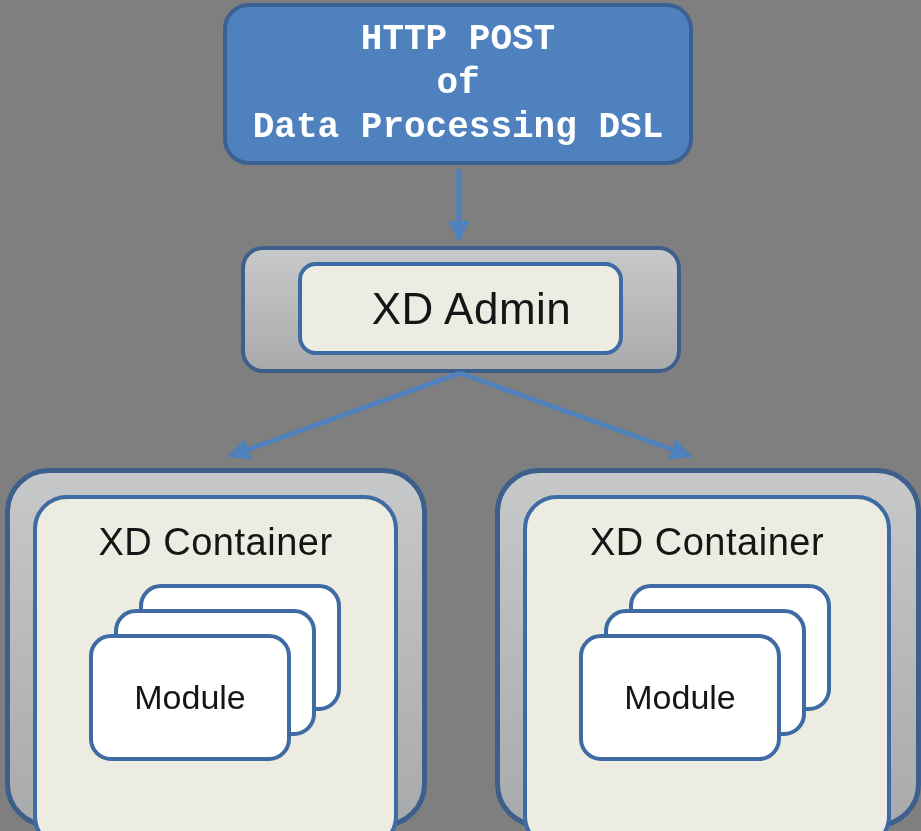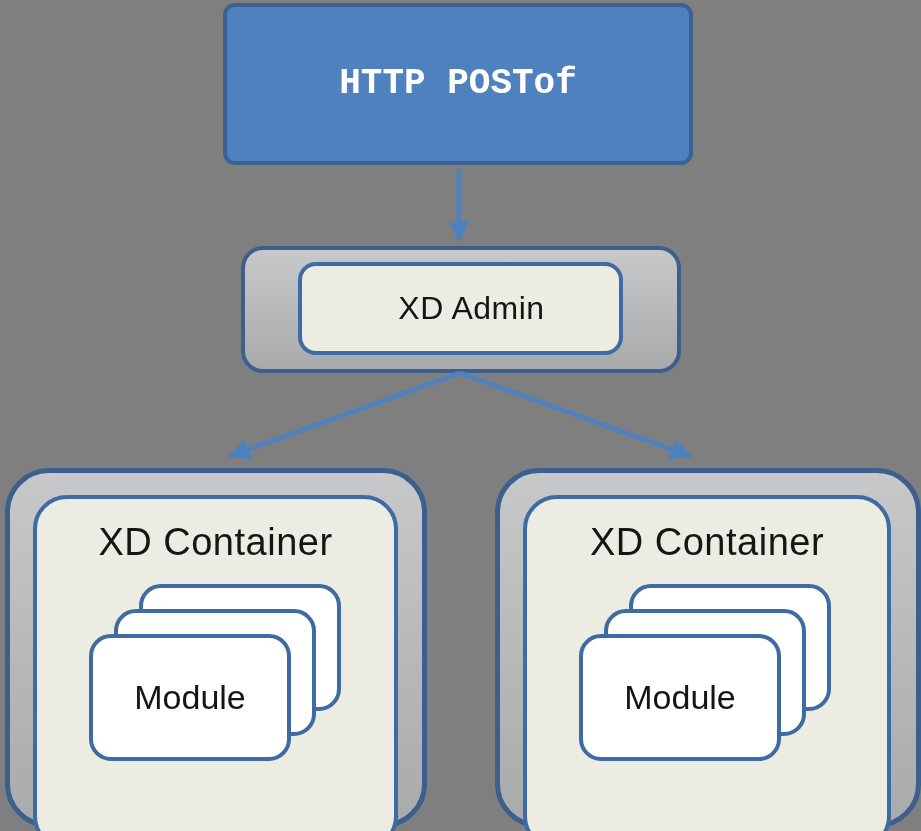--- a/index.html
+++ b/index.html
@@ -19,22 +19,22 @@
   *{margin:0;padding:0;box-sizing:border-box;}
   html,body{width:921px;height:831px;overflow:hidden;}
   body{background:var(--background);font-family:"Liberation Sans",sans-serif;}
   .stage{position:relative;width:921px;height:831px;}
 
   
   .top-box{
     position:absolute;left:223px;top:3px;width:470px;height:162px;
     background:var(--accent-blue);
     border:4px solid var(--accent-blue-dark);
-    border-radius:12px;
-    display:flex;flex-direction:row;justify-content:center;align-items:center;
+    border-radius:26px;
+    display:flex;flex-direction:column;justify-content:center;align-items:center;
   }
   .top-line{
     font-family:"Liberation Mono","DejaVu Sans Mono",monospace;
     font-weight:bold;font-size:36px;line-height:44px;
     color:var(--text-light);white-space:pre;text-align:center;
   }
 
   
   .admin-outer{
     position:absolute;left:241px;top:246px;width:440px;height:127px;
@@ -43,21 +43,21 @@
     border-radius:22px;
   }
   .admin-inner{
     position:absolute;left:53px;top:12px;width:325px;height:93px;
     background:var(--cream);
     border:4px solid var(--inner-border);
     border-radius:18px;
     display:flex;justify-content:center;align-items:center;
   }
   .node-label{
-    font-size:32px;color:var(--text-dark);letter-spacing:0.5px;margin-left:22px;
+    font-size:44px;color:var(--text-dark);letter-spacing:0.5px;margin-left:22px;
   }
 
   
   .xd-container{
     position:absolute;top:468px;height:360px;
     background:linear-gradient(180deg,var(--panel-gray-light),var(--panel-gray-dark));
     border:5px solid var(--outer-border);
     border-radius:44px;
   }
   .xd-container.left{left:5px;width:422px;}
@@ -94,20 +94,21 @@
   .arrows .head{fill:var(--arrow);}
 </style>
 </head>
 <body>
 
 <div class="stage">
 
   <div class="top-box">
     <div class="top-line">HTTP POST</div>
     <div class="top-line">of</div>
+    <div class="top-line">Data Processing DSL</div>
   </div>
 
   <div class="admin-outer">
     <div class="admin-inner">
       <span class="node-label">XD Admin</span>
     </div>
   </div>
 
   <div class="xd-container left">
     <div class="container-inner">

